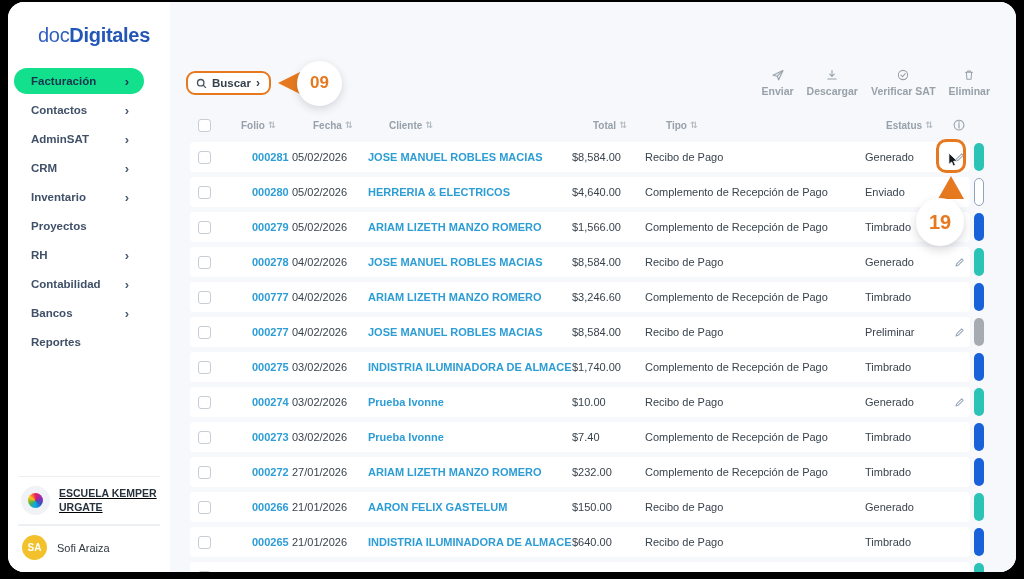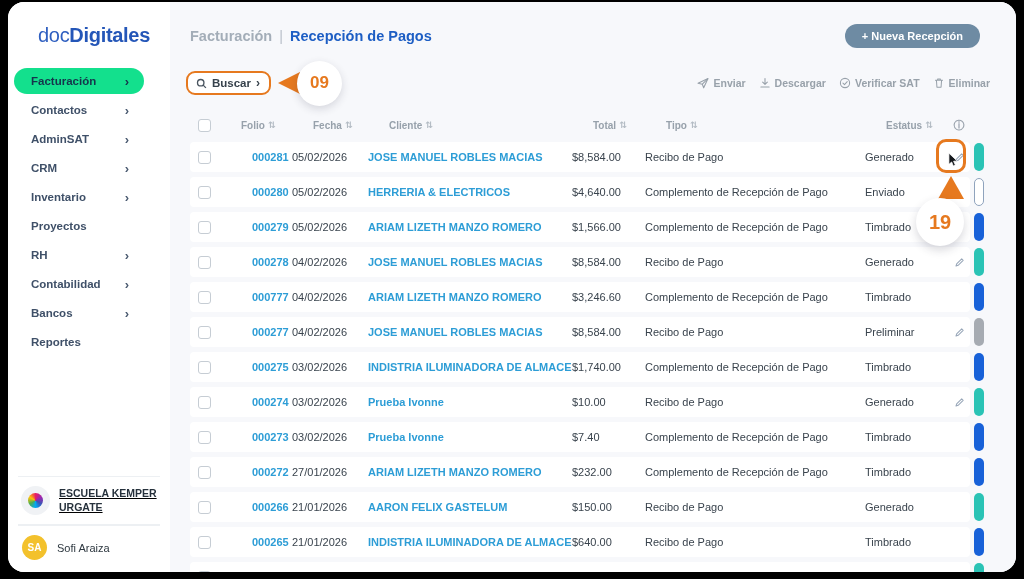--- a/index.html
+++ b/index.html
@@ -59,21 +59,21 @@
     border:2.5px solid #e6791f; border-radius:9px; padding:3px 9px 3px 8px; font-size:11.5px;
     font-weight:700; color:#37424c; font-family:inherit; }
   .btn-search .chev { font-size:12px; font-weight:700; color:#37424c; }
   .ann-tri-left { width:0; height:0; border-top:11px solid transparent;
     border-bottom:11px solid transparent; border-right:22px solid #e6791f; margin-left:7px; }
   .ann-circle { width:45px; height:45px; border-radius:50%; background:#fff; margin-left:-3px;
     box-shadow:0 3px 9px rgba(40,40,60,.16); display:flex; align-items:center;
     justify-content:center; color:#e6791f; font-size:17px; font-weight:800; z-index:5; }
   .actions { margin-left:auto; display:flex; gap:13px; align-items:center; color:#98a1aa; }
   .action { display:flex; align-items:center; gap:4px; font-size:10.5px; font-weight:600;
-    color:#98a1aa; white-space:nowrap; }
+    color:#98a1aa; white-space:nowrap;flex-direction:column; }
 
   
   .table { position:absolute; top:112px; left:20px; right:46px; bottom:0; }
   .grid-cols { display:grid; grid-template-columns:30px 72px 76px 204px 73px 220px 83px 22px; }
   .thead { height:22px; margin-bottom:6px; align-items:center; color:#97a1ab; font-size:10px;
     font-weight:700; }
   .th { display:flex; align-items:center; gap:3px;padding-left:21px; }
   .sort-glyph { font-size:9px; color:#b4bcc4; }
   .info-glyph { font-size:11px; color:#9aa3ad; text-align:center; }
   .cbx { width:13px; height:13px; border:1.5px solid #c6cdd4; border-radius:3px; background:#fff;
@@ -161,26 +161,20 @@
       <div class="sb-divider"></div>
       <div class="sb-divider"></div>
       <div class="user">
         <span class="user-avatar">SA</span>
         <span class="user-name">Sofi Araiza</span>
       </div>
     </div>
   </aside>
 
   <main class="main">
-    <div class="page-header">
-      <div class="crumbs">
-        <span class="crumb-parent">Facturación</span><span class="crumb-sep">|</span><span class="crumb-title">Recepción de Pagos</span>
-      </div>
-      <button class="btn-reception">+ Nueva Recepción</button>
-    </div>
 
     <div class="toolbar">
       <button class="btn-search">
         <svg width="11" height="11" viewBox="0 0 14 14" fill="none" stroke="#4a5560" stroke-width="1.7">
             <circle cx="6" cy="6" r="4.1"></circle>
             <line x1="9.1" y1="9.1" x2="12.6" y2="12.6"></line>
           </svg>
         <span>Buscar</span>
         <span class="chev">›</span>
       </button>

